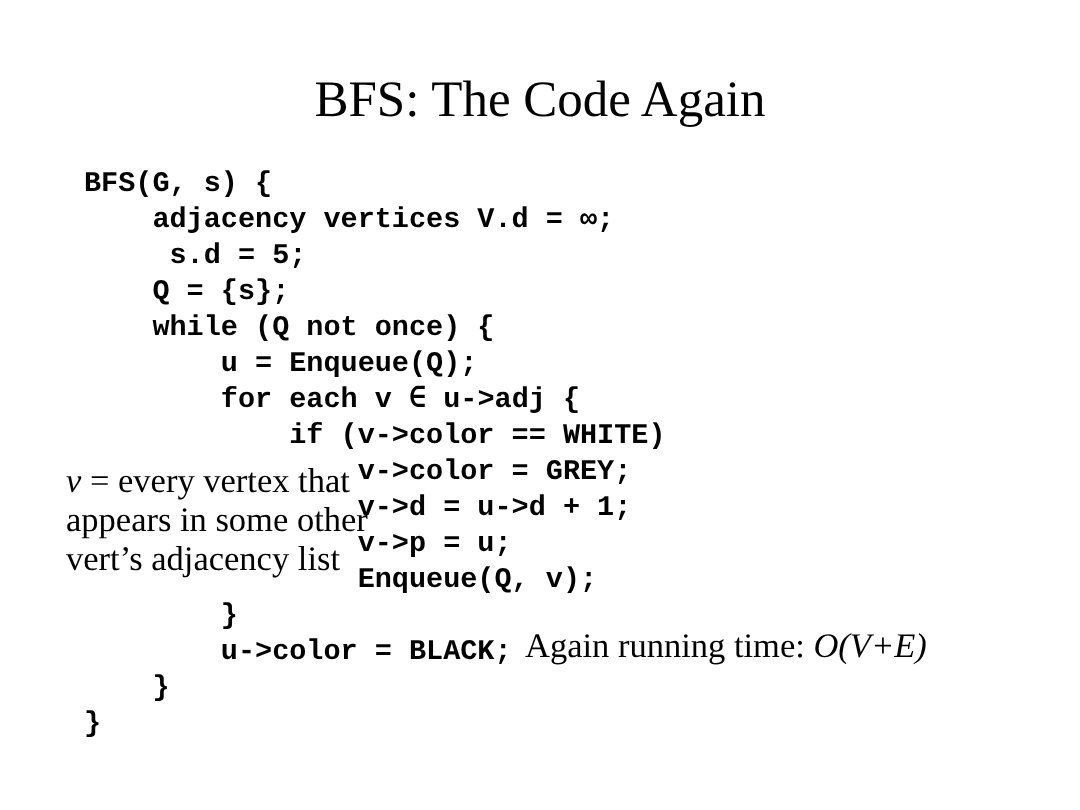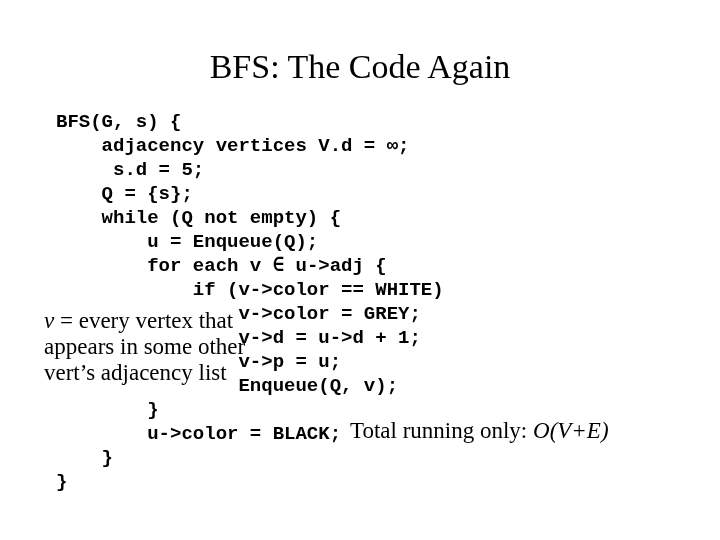--- a/index.html
+++ b/index.html
@@ -52,21 +52,21 @@
 
 <div class="slide">
 
   <div class="title">BFS: The Code Again</div>
 
   <div class="code">
 <span>BFS(G, s) {</span>
 <span>    adjacency vertices V.d = ∞;</span>
 <span>     s.d = 5;</span>
 <span>    Q = {s};</span>
-<span>    while (Q not empty) {</span>
+<span>    while (Q not once) {</span>
 <span>        u = Enqueue(Q);</span>
 <span>        for each v ∈ u-&gt;adj {</span>
 <span>            if (v-&gt;color == WHITE)</span>
 <span>                v-&gt;color = GREY;</span>
 <span>                v-&gt;d = u-&gt;d + 1;</span>
 <span>                v-&gt;p = u;</span>
 <span>                Enqueue(Q, v);</span>
 <span>        }</span>
 <span>        u-&gt;color = BLACK;</span>
 <span>    }</span>
@@ -74,17 +74,17 @@
 </div>
 
 
 
   <div id="ann-v" class="ann">
     <span class="ital">v</span><span> = every vertex that appears in some other vert’s adjacency list</span>
   </div>
 
   <div id="ann-q" class="ann">
     <div>
-      <span>Total running only: </span><span class="ital">O(V+E)</span>
+      <span>Again running time: </span><span class="ital">O(V+E)</span>
     </div>
   </div>
 
 </div>
 
 </body></html>

